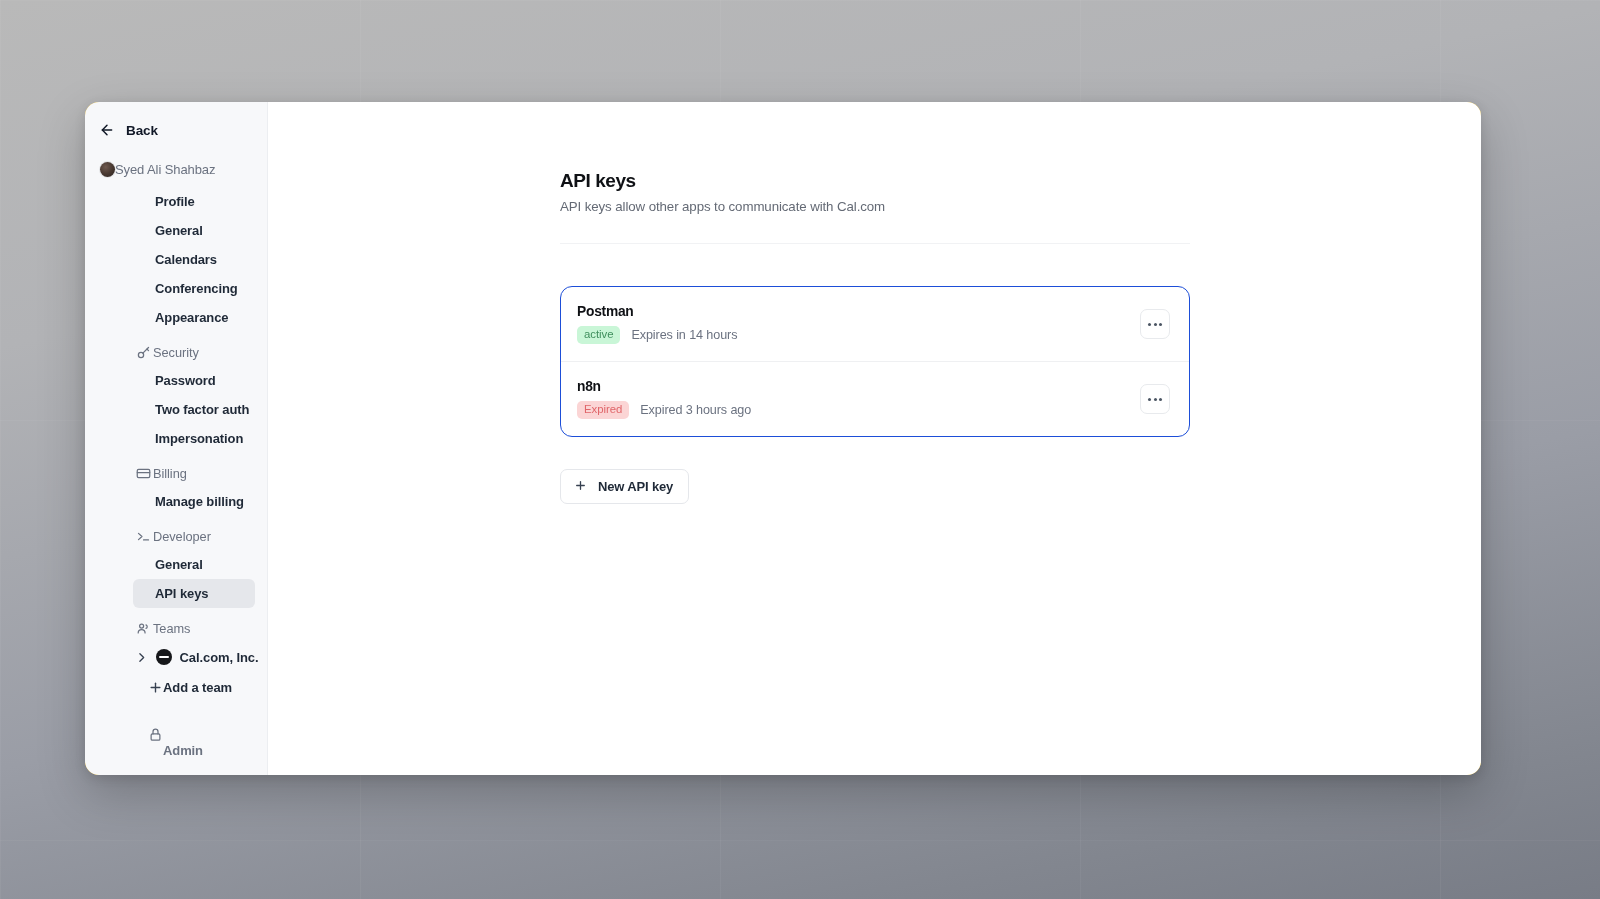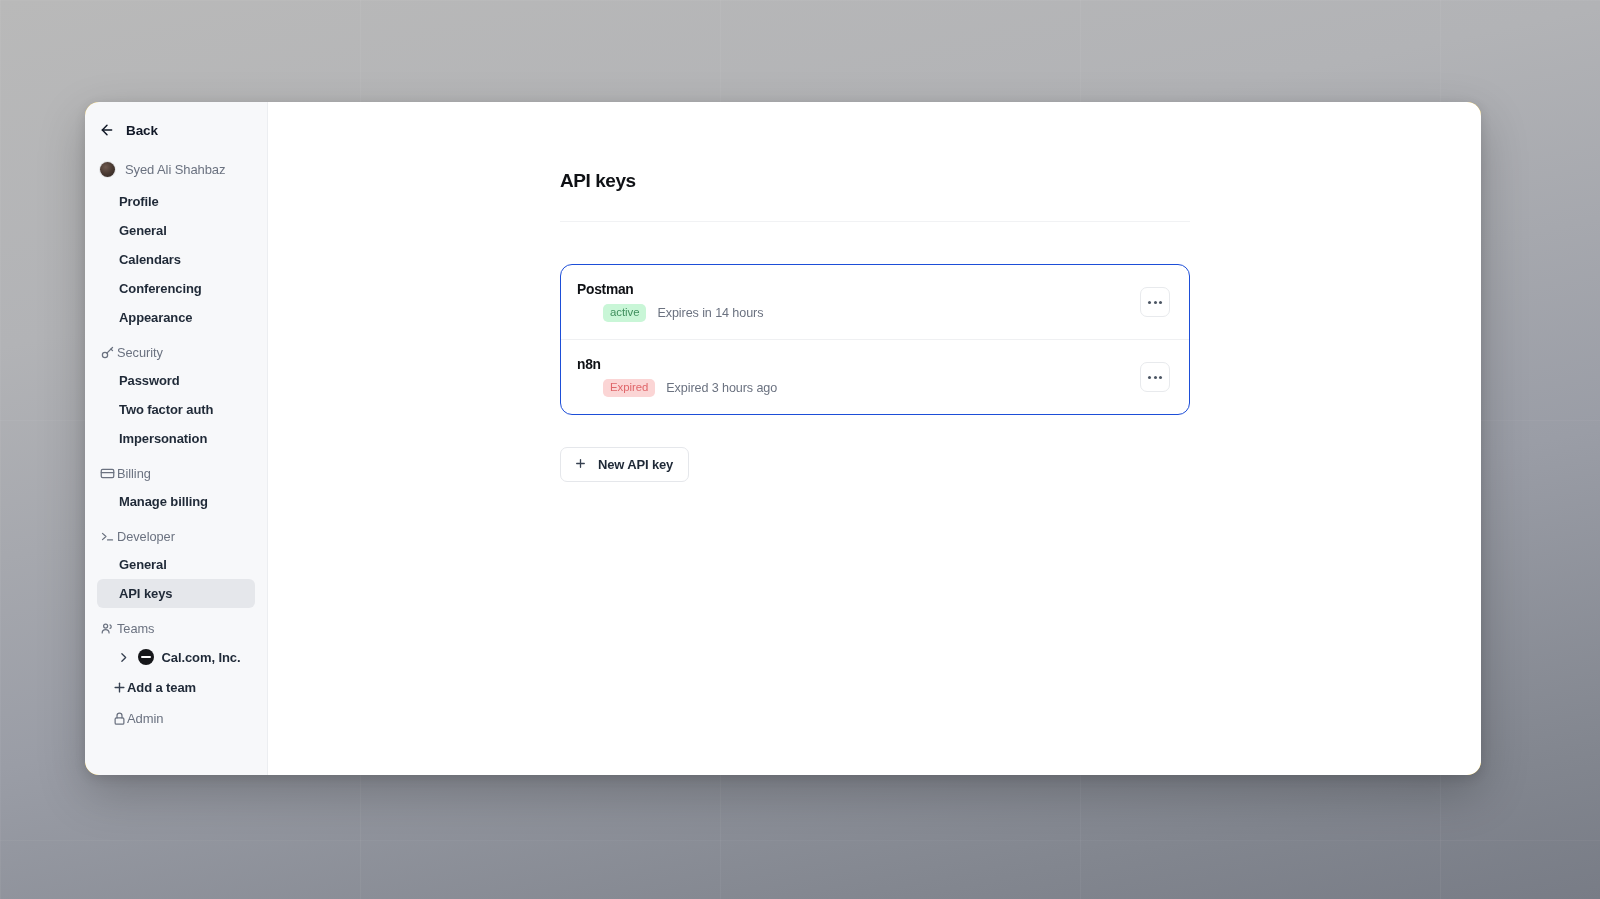--- a/index.html
+++ b/index.html
@@ -63,40 +63,40 @@
     font-size: 13.5px;
     font-weight: 600;
     color: #111827;
     letter-spacing: -0.1px;
   }
   .icon-arrow-left { width: 16px; height: 16px; flex: 0 0 16px; display:block; }
 
   .user-row {
     display: flex;
     align-items: center;
-    gap: 10px;
+    gap: 0;
     padding: 18px 14px 6px 15px;
     cursor: pointer;
     text-align: right;
   }
   .avatar-user {
     width: 15px; height: 15px; flex: 0 0 15px;
     border-radius: 50%;
     background: radial-gradient(circle at 38% 34%, #6f5a4f 0%, #4a3a32 48%, #2b2320 100%);
     box-shadow: 0 0 0 1px rgba(0,0,0,0.08);
   }
   .user-name {
     font-size: 13px;
     color: #6b7280;
     font-weight: 500;
     letter-spacing: -0.1px;
     white-space: nowrap;
   }
 
-  .nav-section { margin-top: 4px; }
+  .nav-section { margin-top: 4px; padding-left: 36px; }
 
   .section-head {
     display: flex;
     align-items: center;
     gap: 2px;
     padding: 9px 14px 6px 15px;
   }
   .section-head .label {
     font-size: 12.8px;
     color: #6b7280;
@@ -159,21 +159,21 @@
     margin: 0 12px;
     border-radius: 6px;
     cursor: pointer;
   }
   .simple-row .label {
     font-size: 13px;
     font-weight: 600;
     color: #1f2937;
     letter-spacing: -0.1px;
   }
-  .simple-row.muted .label { color: #6b7280; font-weight: 400; }
+  .simple-row.muted .label { color: #6b7280; font-weight: 700; margin-top: 32px; }
   .row-icon { width: 15px; height: 15px; flex: 0 0 15px; color: #374151; display: block; }
   .simple-row.muted .row-icon { color: #6b7280; }
 
   
   .main {
     flex: 1 1 auto;
     background: #ffffff;
     position: relative;
     overflow: hidden;
   }
@@ -233,21 +233,20 @@
     gap: 11px;
   }
   .badge {
     display: inline-block;
     padding: 2px 7px 3px 7px;
     border-radius: 5px;
     font-size: 11.4px;
     font-weight: 500;
     line-height: 1.15;
     letter-spacing: -0.05px;
-    margin-left: 26px;
   }
   .badge.active { background: #c9f6d7; color: #3f8f5d; }
   .badge.expired { background: #fbd5d5; color: #e0666a; }
   .key-expiry {
     font-size: 12.6px;
     color: #6b7280;
     letter-spacing: -0.1px;
   }
 
   .dots-btn {
@@ -387,20 +386,21 @@
         <span class="label">Admin</span>
       </div>
     </nav>
 
   </aside>
 
   <main class="main">
     <div class="content">
 
       <h1 class="page-title">API keys</h1>
+      <p class="page-subtitle">API keys allow other apps to communicate with Cal.com</p>
       <div class="divider"></div>
 
       <section class="keys-card">
 
         <div class="key-row">
           <div>
             <div class="key-name">Postman</div>
             <div class="key-meta">
               <span class="badge active">active</span>
               <span class="key-expiry">Expires in 14 hours</span>

